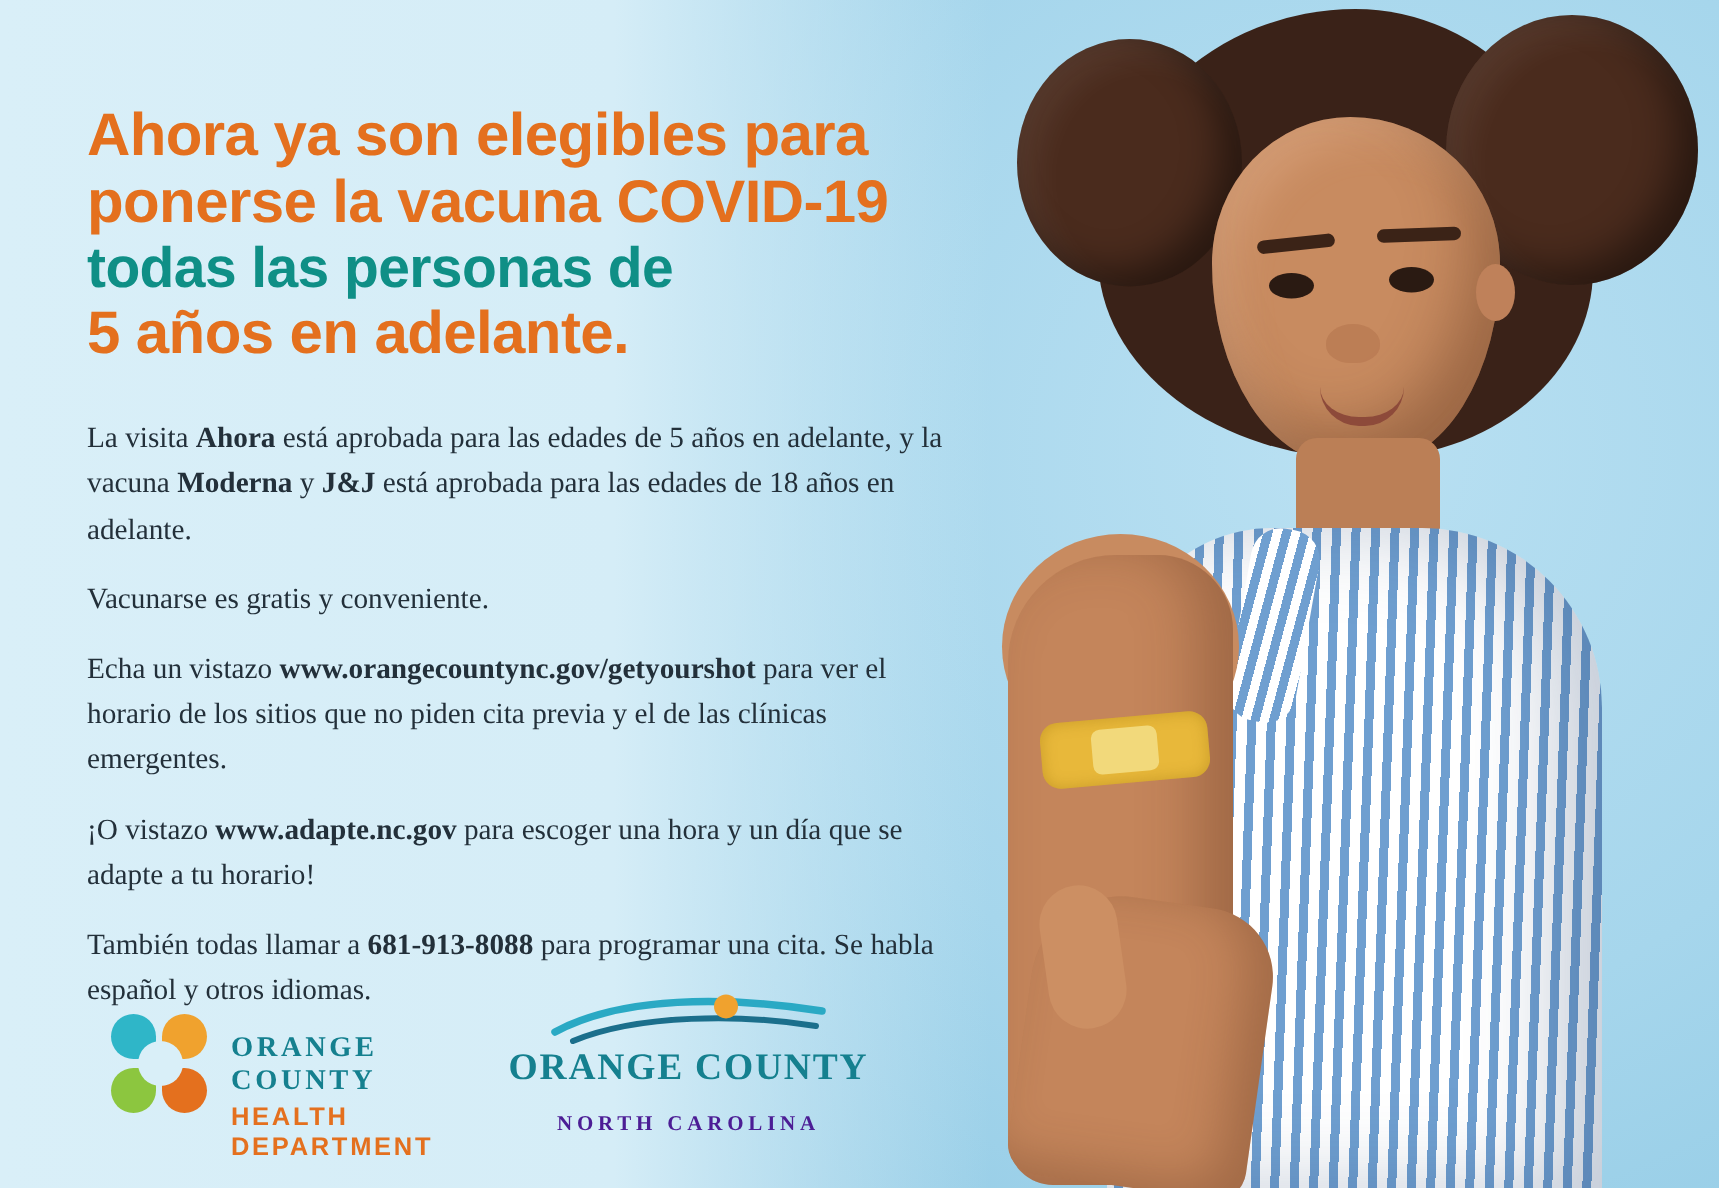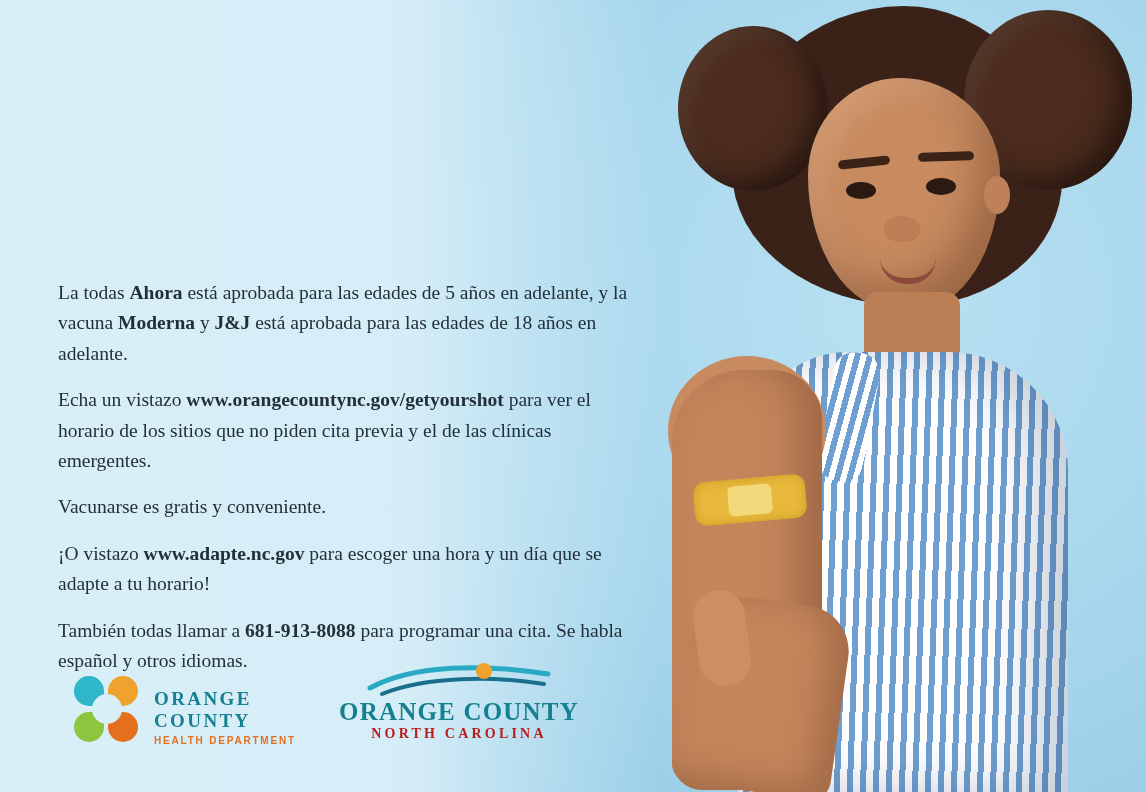--- a/index.html
+++ b/index.html
@@ -267,21 +267,21 @@
   }
   .ochd-top {
     color: #15808f;
     font-size: 19px;
     font-weight: bold;
     letter-spacing: 2.4px;
     font-family: "Liberation Serif", serif;
   }
   .ochd-bot {
     color: #e4701e;
-    font-size: 10px;
+    font-size: 17px;
     font-weight: bold;
     letter-spacing: 1.8px;
     margin-top: 3px;
     font-family: "Liberation Sans", sans-serif;
   }
   .logo-oc {
     position: absolute;
     left: 264px; top: 0px;
     width: 250px; height: 96px;
     text-align: center;
@@ -292,25 +292,25 @@
     margin: 0 auto 2px auto;
   }
   .oc-name {
     color: #15808f;
     font-size: 25px;
     font-weight: bold;
     letter-spacing: 1.2px;
     font-family: "Liberation Serif", serif;
   }
   .oc-sub {
-    color: #b91c1c;
+    color: #4c1d95;
     font-size: 14px;
     font-weight: bold;
     letter-spacing: 3.2px;
-    margin-top: 0;
+    margin-top: 16px;
     font-family: "Liberation Serif", serif;
   }
 </style>
 </head>
 <body>
 
 <div id="poster">
 
   <div class="photo-bg"></div>
   <div class="left-wash"></div>
@@ -332,29 +332,35 @@
     <div class="strap"></div>
     <div class="shoulder"></div>
     <div class="arm"></div>
     <div class="bandage">
       <div class="pad"></div>
     </div>
     <div class="forearm"></div>
     <div class="thumb"></div>
   </div>
 
+  <div class="headline">
+    <span class="hl-line hl-1">Ahora ya son elegibles para</span>
+    <span class="hl-line hl-2">ponerse la vacuna COVID-19</span>
+    <span class="hl-line hl-3">todas las personas de</span>
+    <span class="hl-line hl-4">5 años en adelante.</span>
+  </div>
 
   <div class="body-copy">
     <p>
-      <span>La todas </span><b>Ahora</b><span> está aprobada para las edades de 5 años en adelante, y la vacuna </span><b>Moderna</b><span> y </span><b>J&amp;J</b><span> está aprobada para las edades de 18 años en adelante.</span>
+      <span>La visita </span><b>Ahora</b><span> está aprobada para las edades de 5 años en adelante, y la vacuna </span><b>Moderna</b><span> y </span><b>J&amp;J</b><span> está aprobada para las edades de 18 años en adelante.</span>
     </p>
+    <p>Vacunarse es  gratis y conveniente.</p>
     <p>
       <span>Echa un vistazo </span><b>www.orangecountync.gov/getyourshot</b><span> para ver el horario de los sitios que no piden cita previa y el de las clínicas emergentes.</span>
     </p>
-    <p>Vacunarse es  gratis y conveniente.</p>
     <p>
       <span>¡O vistazo </span><b>www.adapte.nc.gov</b><span> para escoger una hora y un día que se adapte a tu horario!</span>
     </p>
     <p>
       <span>También todas llamar a </span><b>681-913-8088</b><span> para programar una cita. Se habla español y otros idiomas.</span>
     </p>
   </div>
 
   <div class="logos">
 

